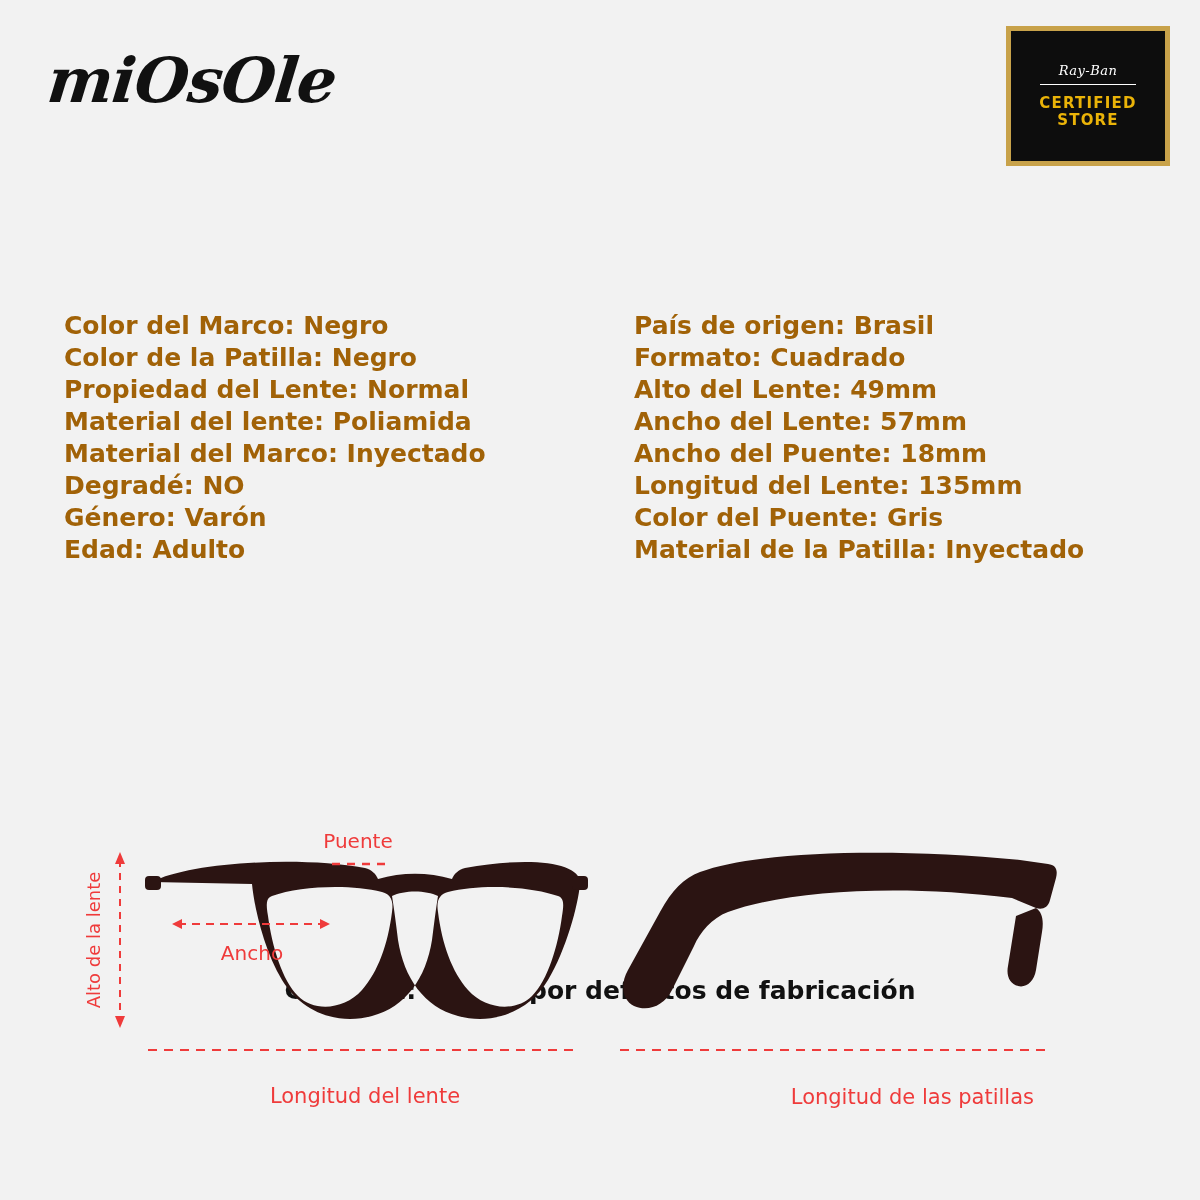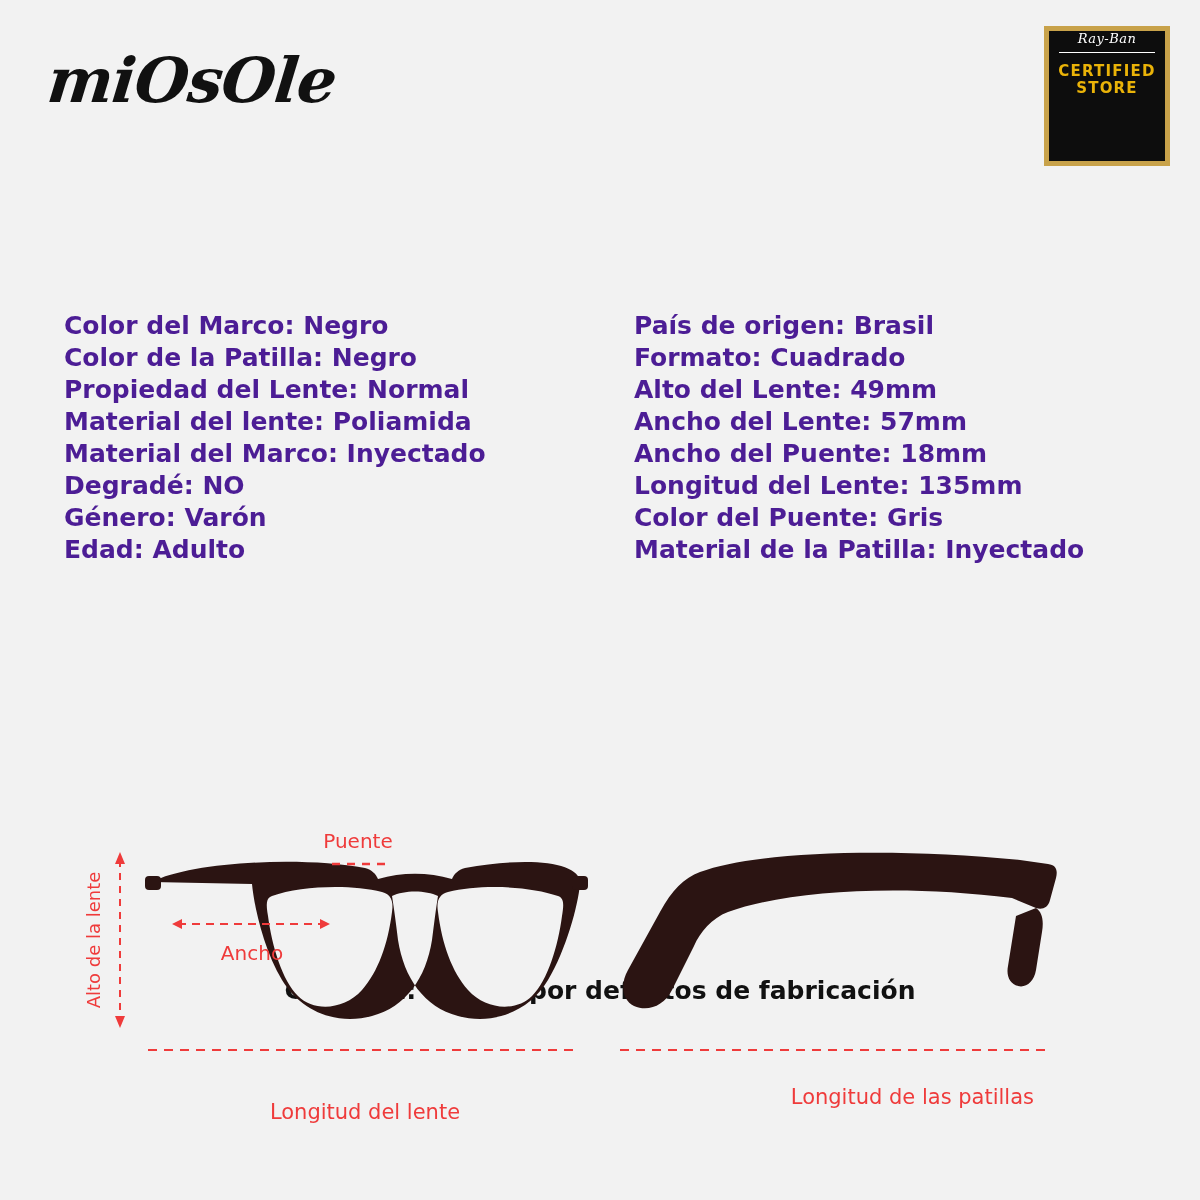--- a/index.html
+++ b/index.html
@@ -33,29 +33,29 @@
     font-size: 62px;
     letter-spacing: -1px;
     color: #111;
     transform: skewX(-6deg);
   }
 
   .certified-badge {
     position: absolute;
     right: 30px;
     top: 26px;
-    width: 126px;
+    width: 164px;
     height: 140px;
     background: #0d0d0d;
     border: 5px solid #c8a24a;
     box-sizing: border-box;
     display: flex;
     flex-direction: column;
     align-items: center;
-    justify-content: flex-start;
+    justify-content: center;
   }
   .badge-rb {
     font-family: "DejaVu Serif", serif;
     font-style: italic;
     color: #fff;
     font-size: 13px;
     letter-spacing: 0.5px;
     margin-bottom: 6px;
     white-space: nowrap;
   }
@@ -84,21 +84,21 @@
   .spec-col {
     position: absolute;
     top: 0;
   }
   .spec-col.left  { left: 64px; }
   .spec-col.right { left: 634px; }
 
   .spec-row {
     font-size: 25px;
     font-weight: bold;
-    color: #4c1d95;
+    color: #a16207;
     line-height: 32px;
     white-space: nowrap;
   }
   .spec-row .k { }
   .spec-row .v { font-weight: bold; }
 
   .warranty {
     position: absolute;
     top: 666px;
     left: 0;
@@ -129,21 +129,21 @@
     font-size: 18px;
   }
   .caption {
     position: absolute;
     font-size: 21px;
     color: #ef3b3b;
     font-family: "DejaVu Sans", sans-serif;
     text-align: center;
     white-space: nowrap;
   }
-  .caption.left-cap  { top: 280px; left: 150px; width: 430px; text-align: center; }
+  .caption.left-cap  { top: 264px; left: 150px; width: 430px; text-align: center; }
   .caption.right-cap { top: 265px; left: 604px; width: 430px; text-align: right; }
 </style>
 </head>
 <body>
 
 <div class="header">
   <div class="brand-logo">
     <span>miOsOle</span>
   </div>
 

